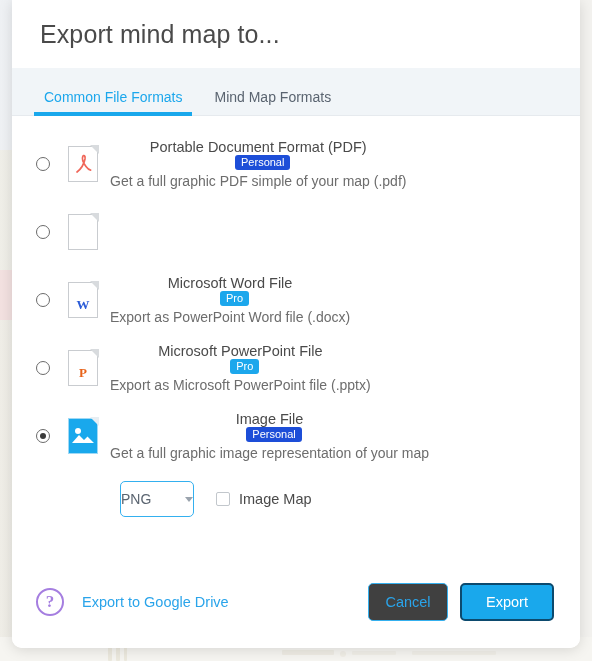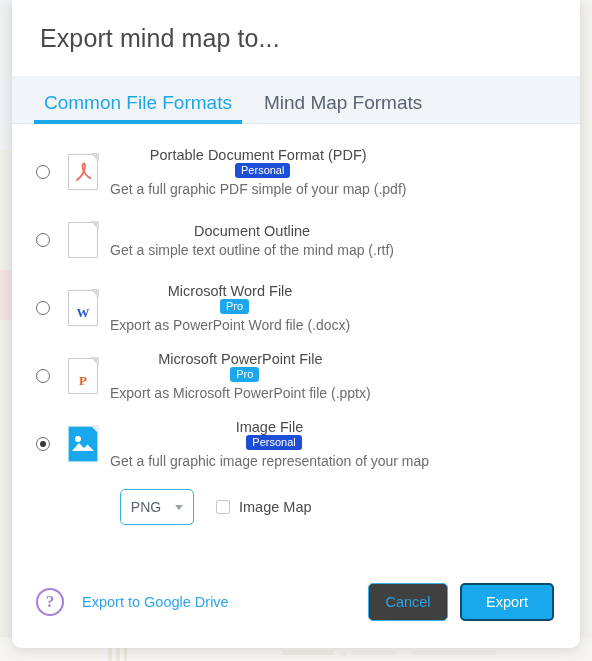--- a/index.html
+++ b/index.html
@@ -42,21 +42,21 @@
     width: 568px; height: 648px;
     background: #ffffff;
     border-radius: 0 0 10px 10px;
     box-shadow: 0 2px 14px rgba(0,0,0,.13);
     box-sizing: border-box;
     overflow: hidden;
   }
 
   
   .dlg-header {
-    height: 76px;
+    height: 68px;
     background: #ffffff;
     display: flex; align-items: center;
     padding: 7px 28px;
     box-sizing: border-box;
   }
   .dlg-title {
     font-size: 25px;
     color: #4a4a4a;
     font-weight: 400;
     letter-spacing: .1px;
@@ -65,21 +65,21 @@
   
   .tabbar {
     height: 48px;
     background: #f1f5f8;
     display: flex; align-items: flex-end;
     padding: 0 28px;
     box-sizing: border-box;
     border-bottom: 1px solid #e6eaee;
   }
   .tab {
-    font-size: 19px;
+    font-size: 14px;
     color: #5a6470;
     padding: 0 4px 11px 4px;
     margin-right: 24px;
     cursor: pointer;
     position: relative;
     line-height: 1;
   }
   .tab.active { color: #1ca7ec; }
   .tab.active::after {
     content: "";
@@ -186,21 +186,21 @@
   }
 
   
   .sub-row {
     display: flex;
     align-items: center;
     padding-left: 108px;
     height: 58px;
   }
   .select {
-    display: flex; align-items: center; justify-content: center;
+    display: flex; align-items: center; justify-content: space-between;
     gap: 14px;
     width: 74px; height: 36px;
     border: 1.4px solid #34b0ef;
     border-radius: 5px;
     background: #fff;
     font-size: 14px;
     color: #5a6470;
     cursor: pointer;
     box-sizing: border-box;
   }
@@ -331,26 +331,20 @@
         <div class="opt-desc">Get a full graphic PDF simple of your map (.pdf)</div>
       </div>
     </div>
 
     <div class="opt-row">
       <div class="radio"></div>
       <div class="ficon">
         <div class="page"></div>
           <div class="fold"></div>
       </div>
-      <div class="opt-text">
-        <div class="opt-title-line">
-          <span class="opt-title">Document Outline</span>
-        </div>
-        <div class="opt-desc">Get a simple text outline of the mind map (.rtf)</div>
-      </div>
     </div>
 
     <div class="opt-row">
       <div class="radio"></div>
       <div class="ficon">
         <div class="page"></div>
           <div class="fold"></div>
         <div class="letter w">W</div>
       </div>
       <div class="opt-text">

